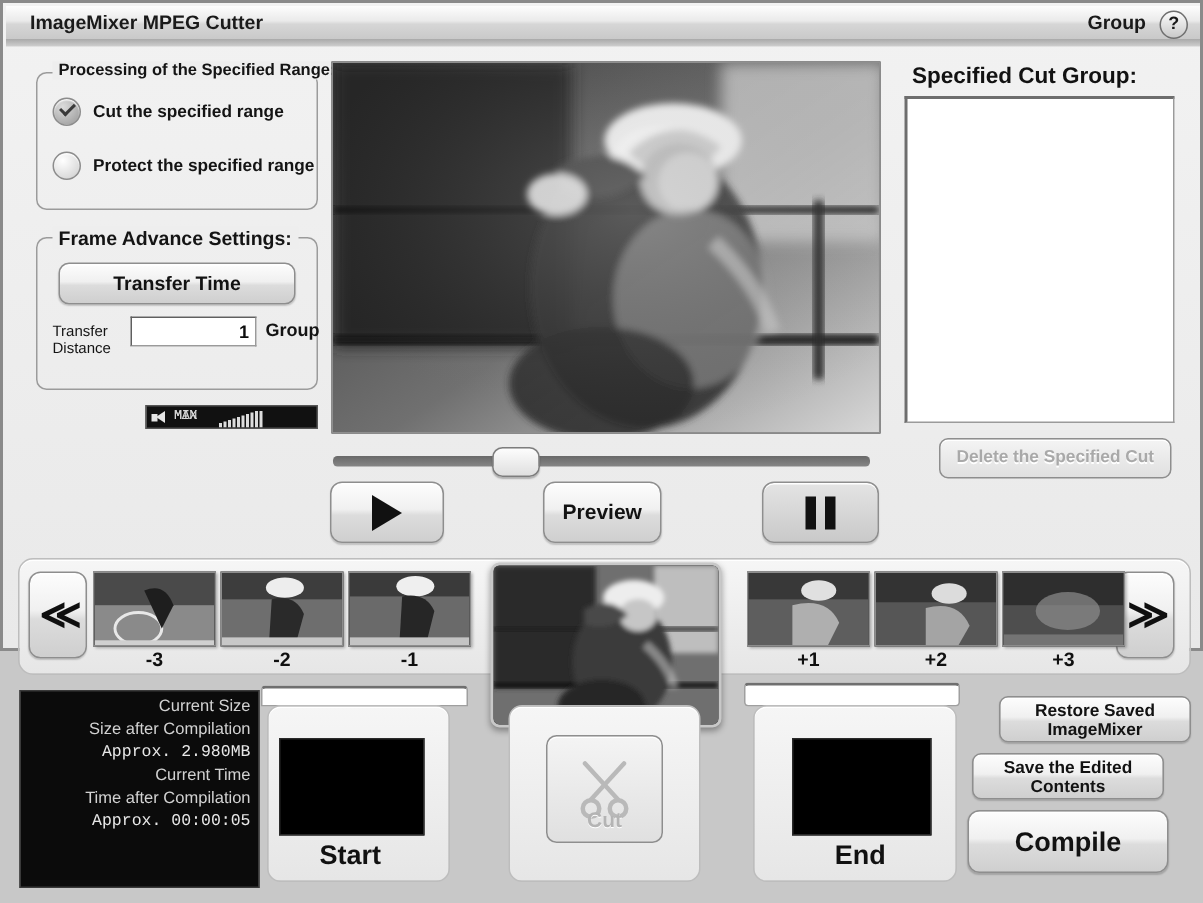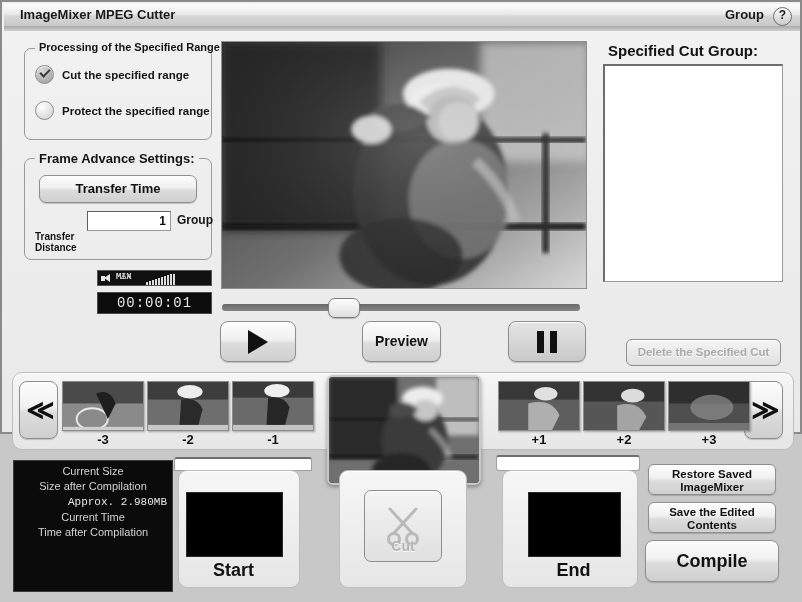--- a/index.html
+++ b/index.html
@@ -46,21 +46,21 @@
     background:radial-gradient(circle at 35% 30%,#ffffff,#dcdcdc 70%,#c2c2c2);
     border:1px solid #8c8c8c;position:relative;box-shadow:inset 0 1px 1px rgba(255,255,255,.9);}
   .radio.sel{background:radial-gradient(circle at 35% 30%,#dcdcdc,#a8a8a8 75%,#8f8f8f);}
   .radio.sel:after{content:"";position:absolute;left:4px;top:3px;width:8px;height:4px;
     border-left:2px solid #3a3a3a;border-bottom:2px solid #3a3a3a;transform:rotate(-45deg);}
   .radio-label{font-size:11.5px;font-weight:bold;color:#141414;white-space:nowrap;}
 
   #fs-frame{left:22px;top:156px;width:186px;height:100px;}
   #transfer-time-btn{position:absolute;left:14px;top:16px;width:158px;height:28px;
     font-size:13px;line-height:26px;border-radius:7px;}
-  .tdist-label{position:absolute;left:10px;top:72px;width:52px;font-size:10px;font-weight:bold;
+  .tdist-label{position:absolute;left:10px;top:57px;width:52px;font-size:10px;font-weight:normal;
     color:#141414;line-height:11px;}
   #tdist-input{position:absolute;left:62px;top:52px;width:84px;height:20px;background:#fff;
     border:1px solid #9a9a9a;border-left:1px solid #5f5f5f;border-top:1px solid #5f5f5f;
     box-sizing:border-box;font-size:12px;font-weight:bold;color:#0d0d0d;text-align:right;
     padding:2px 4px 0 0;}
   .tdist-unit{position:absolute;left:152px;top:54px;font-size:12px;font-weight:bold;color:#141414;}
 
   
   #volume-bar{position:absolute;left:95px;top:268px;width:115px;height:16px;background:#111;
     border:1px solid #555;box-sizing:border-box;overflow:hidden;}
@@ -98,21 +98,21 @@
     border-top:12px solid transparent;border-bottom:12px solid transparent;border-left:20px solid #111;}
   .pausebars{position:absolute;left:50%;top:50%;transform:translate(-50%,-50%);
     display:flex;gap:6px;}
   .pausebars i{display:block;width:7px;height:22px;background:#111;}
 
   
   .cutlist-title{position:absolute;left:606px;top:40px;font-size:15px;font-weight:bold;color:#121212;}
   #cutlist-box{position:absolute;left:601px;top:62px;width:180px;height:218px;background:#fff;
     border:1px solid #9a9a9a;border-left:2px solid #6d6d6d;border-top:2px solid #6d6d6d;box-sizing:border-box;}
   #delete-cut-btn{position:absolute;left:624px;top:290px;width:155px;height:27px;border-radius:6px;
-    font-size:11.5px;line-height:25px;margin-top:47px;}
+    font-size:11.5px;line-height:25px;}
 
   
   #filmstrip{left:10px;top:370px;width:782px;height:78px;border-radius:10px;}
   #nav-prev{position:absolute;left:17px;top:379px;width:39px;height:58px;border-radius:8px;}
   #nav-next{position:absolute;right:17px;top:379px;width:39px;height:58px;border-radius:8px;}
   .chev{position:absolute;left:50%;top:50%;transform:translate(-50%,-50%);
     font-size:27px;font-weight:bold;color:#0f0f0f;line-height:1;letter-spacing:-4px;}
   .thumb{position:absolute;width:82px;height:50px;border:1px solid #8d8d8d;overflow:hidden;
     background:#222;box-sizing:border-box;box-shadow:1px 1px 2px rgba(0,0,0,.3);cursor:pointer;}
   .thumb-lab{position:absolute;width:82px;text-align:center;font-size:13px;font-weight:bold;color:#101010;}
@@ -122,36 +122,36 @@
 
   
   #timeline-left{position:absolute;left:172px;top:455px;width:138px;height:14px;background:#fff;
     border:1px solid #9f9f9f;border-top:2px solid #6f6f6f;box-sizing:border-box;border-radius:3px 3px 0 0;}
   #timeline-right{position:absolute;left:494px;top:453px;width:144px;height:16px;background:#fff;
     border:1px solid #9f9f9f;border-top:2px solid #6f6f6f;box-sizing:border-box;border-radius:3px;}
 
   #status-panel{position:absolute;left:11px;top:458px;width:160px;height:132px;background:#0b0b0b;
     border:1px solid #3a3a3a;box-sizing:border-box;padding:3px 5px;color:#cfcfcf;
     font-size:11px;font-family:"Liberation Sans",sans-serif;}
-  .st-k{display:block;text-align:center;line-height:15px;color:#d2d2d2;}
+  .st-k{display:block;text-align:right;line-height:15px;color:#d2d2d2;}
   .st-v{display:block;text-align:right;line-height:16px;color:#e8e8e8;
     font-family:"Liberation Mono",monospace;font-size:11px;}
 
   #start-panel{left:176px;top:468px;width:122px;height:118px;border-radius:9px;}
   #end-panel{left:500px;top:468px;width:136px;height:118px;border-radius:9px;}
   #cut-panel{left:337px;top:468px;width:128px;height:118px;border-radius:9px;}
   .blackbox{position:absolute;background:#000;border:1px solid #2a2a2a;}
   #start-box{left:184px;top:490px;width:95px;height:63px;}
   #end-box{left:526px;top:490px;width:91px;height:63px;}
   .boxlab{position:absolute;font-size:18px;font-weight:bold;color:#111;text-align:center;}
   #cut-btn{position:absolute;left:362px;top:488px;width:78px;height:72px;border-radius:7px;}
   .scissors{position:absolute;left:50%;top:16px;transform:translateX(-50%);}
   .cut-lab{position:absolute;left:0;right:0;bottom:7px;text-align:center;font-size:14px;font-weight:bold;color:#b4b4b4;}
 
-  #restore-btn{position:absolute;left:646px;top:462px;width:128px;height:31px;border-radius:6px;
+  #restore-btn{position:absolute;left:664px;top:462px;width:128px;height:31px;border-radius:6px;
     font-size:11.5px;line-height:13px;padding-top:3px;}
   #save-btn{position:absolute;left:646px;top:500px;width:128px;height:31px;border-radius:6px;
     font-size:11.5px;line-height:13px;padding-top:3px;}
   #compile-btn{position:absolute;left:643px;top:538px;width:134px;height:42px;border-radius:8px;
     font-size:18px;line-height:40px;}
 </style>
 </head>
 <body>
 
 <div id="app">
@@ -197,21 +197,20 @@
         <i style="height:6px"></i>
       <i style="height:7px"></i>
         <i style="height:8px"></i>
         <i style="height:9px"></i>
         <i style="height:10px"></i>
       <i style="height:11px"></i>
         <i style="height:11px"></i>
     </span>
   </div>
 
-  <div id="lcd-time">00:00:01</div>
 
   <div id="video-preview">
     <svg class="vframe" viewBox="0 0 366 248" preserveAspectRatio="none">
       <defs>
         <linearGradient id="sky" x1="0" y1="0" x2="1" y2="1">
           <stop offset="0" stop-color="#3a3a3a"></stop>
             <stop offset="0.55" stop-color="#707070"></stop>
           <stop offset="1" stop-color="#d8d8d8"></stop>
         </linearGradient>
         <radialGradient id="blurglow" cx="0.55" cy="0.4" r="0.6">
@@ -362,20 +361,21 @@
 
   <div id="timeline-left"></div>
   <div id="timeline-right"></div>
 
   <div id="status-panel">
     <span class="st-k">Current Size</span>
     <span class="st-k">Size after Compilation</span>
     <span class="st-v">Approx. 2.980MB</span>
     <span class="st-k">Current Time</span>
     <span class="st-k">Time after Compilation</span>
+    <span class="st-v">Approx. 00:00:05</span>
   </div>
 
   <div class="panel" id="start-panel"></div>
   <div class="blackbox" id="start-box"></div>
   <div class="boxlab" style="left:184px;top:558px;width:95px;">Start</div>
 
   <div class="panel" id="cut-panel"></div>
   <div class="btn disabled" id="cut-btn">
     <svg class="scissors" width="42" height="40" viewBox="0 0 42 40">
       <g stroke="#b9b9b9" stroke-width="3" fill="none" stroke-linecap="round">

